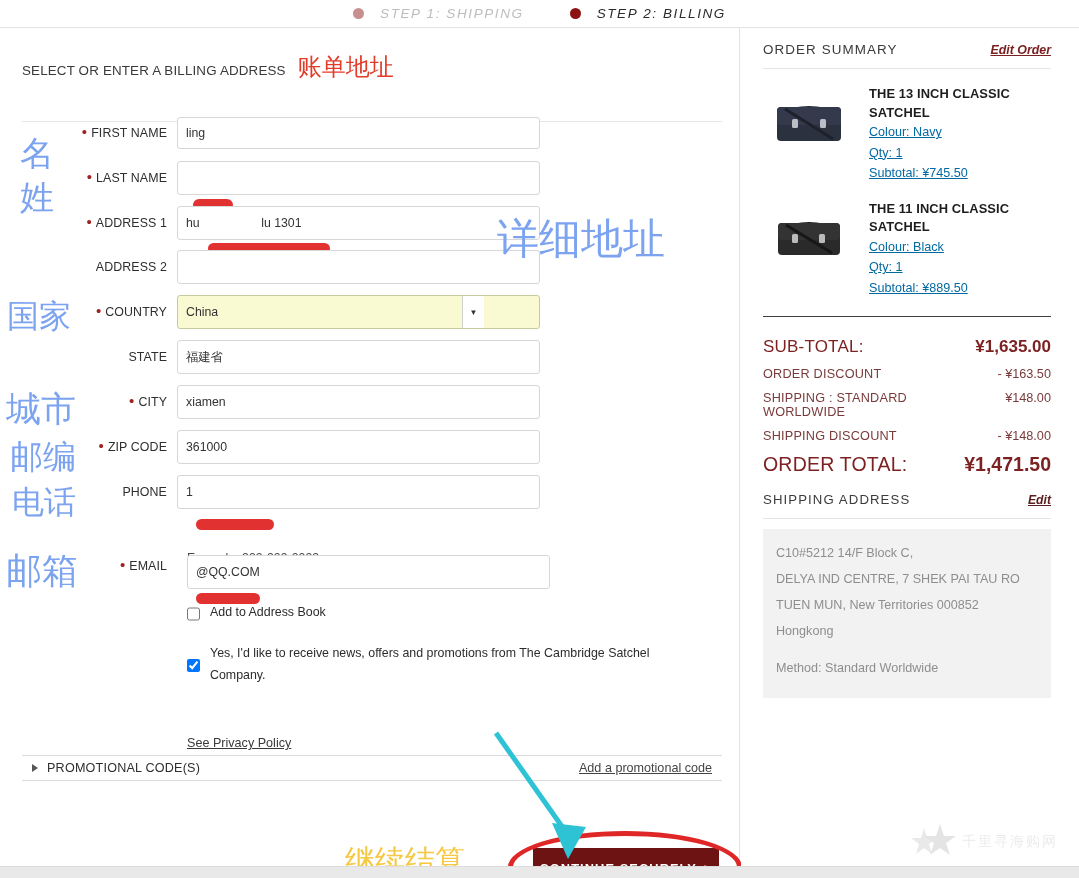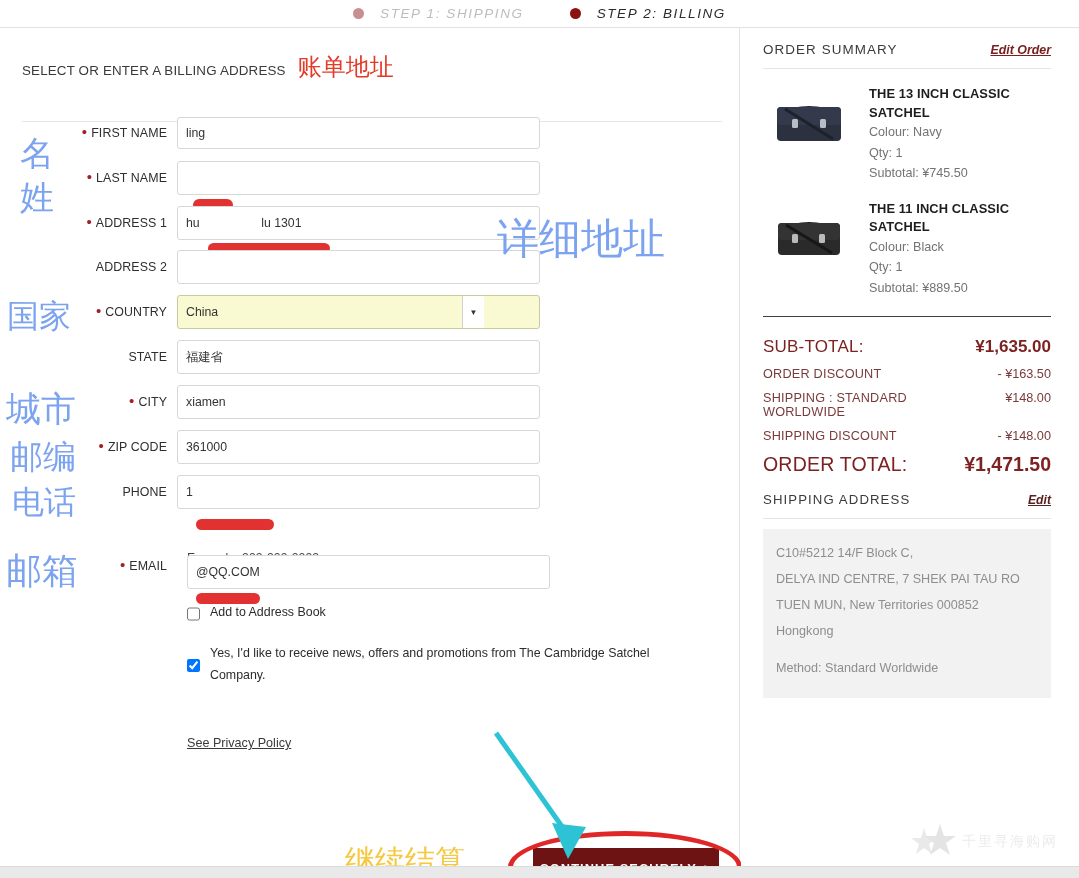--- a/index.html
+++ b/index.html
@@ -169,21 +169,21 @@
   #edit-order-link {
     font-size: 12.4px; color: #7a2020; text-decoration: underline;
     font-style: italic; font-weight: bold; cursor: pointer;
   }
 
   .os-item { display: flex; gap: 14px; padding-top: 16px; }
   .os-thumb {
     width: 92px; height: 74px; flex: 0 0 92px;
     display: flex; align-items: center; justify-content: center;
   }
-  .os-info { font-size: 12.6px; color: #737373; line-height: 1.62; }
+  .os-info { font-size: 12.6px; color: #0369a1; line-height: 1.62; text-decoration: underline; }
   .os-name {
     font-size: 12.9px; color: #1d1d1d; font-weight: bold;
     letter-spacing: .1px; line-height: 1.45; max-width: 150px;
   }
 
   #os-totals { margin-top: 18px; border-top: 1px solid #404040; padding-top: 20px; }
   .trow {
     display: flex; justify-content: space-between; align-items: baseline;
     margin-bottom: 10px; gap: 8px;
   }
@@ -338,20 +338,27 @@
     <span class="cbtext">Add to Address Book</span>
   </div>
 
   <div class="cbrow" style="top:615px">
     <input type="checkbox" checked="" style="">
     <span class="cbtext">Yes, I'd like to receive news, offers and promotions from The Cambridge Satchel Company.</span>
   </div>
 
   <a id="privacy-link">See Privacy Policy</a>
 
+  <div id="promo-bar">
+    <span id="promo-left">
+      <span id="promo-caret"></span>
+      <span id="promo-label">PROMOTIONAL CODE(S)</span>
+    </span>
+    <span id="promo-add">Add a promotional code</span>
+  </div>
 
   <div id="anno-continue">继续结算</div>
   <button id="continue-button">
     <span>CONTINUE SECURELY</span>
     <span>&gt;</span>
   </button>
   <div id="continue-ellipse"></div>
 
   <svg id="arrow-svg" width="130" height="150">
     <line x1="26" y1="10" x2="98" y2="112" stroke="#2ec3d4" stroke-width="5"></line>

